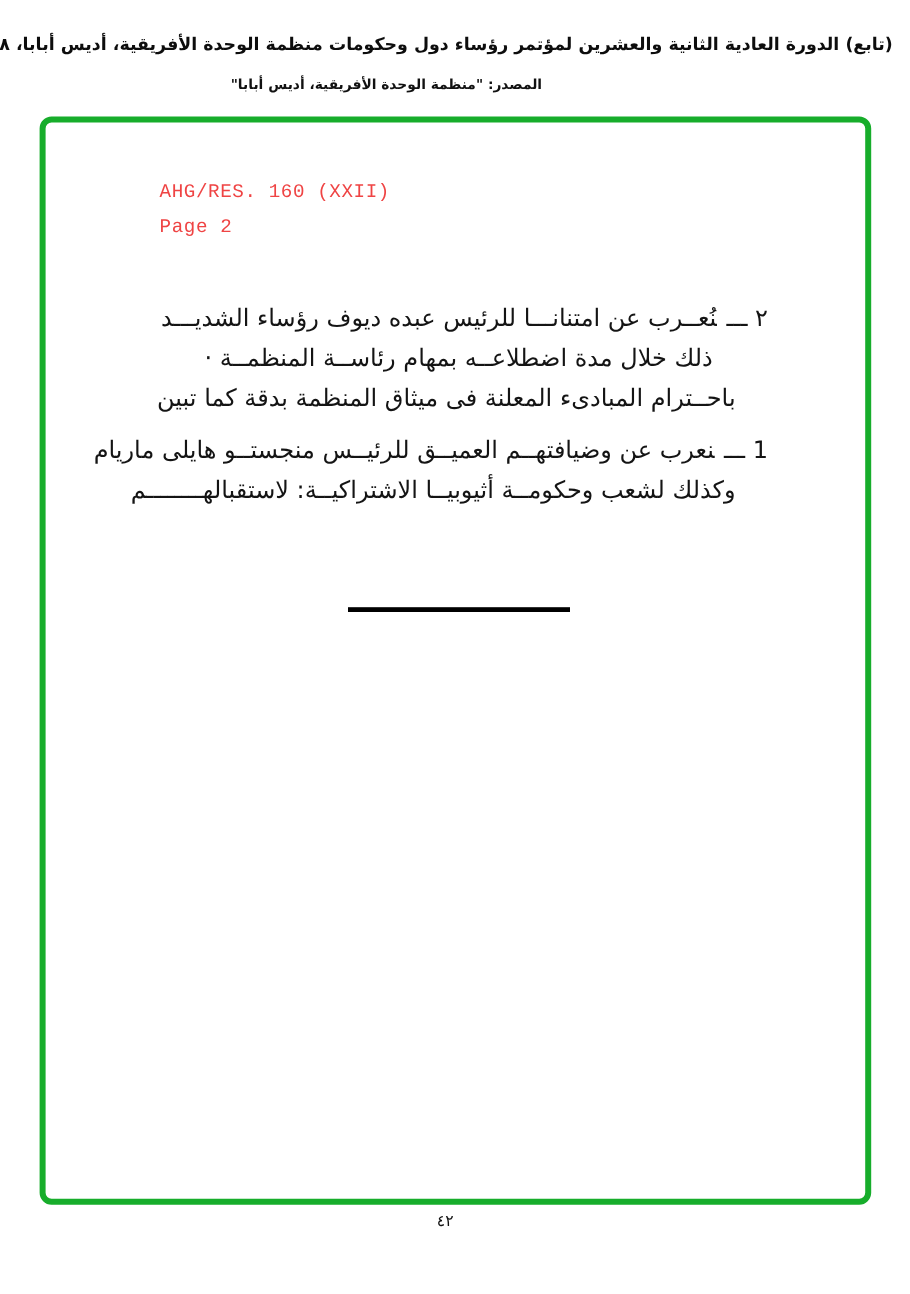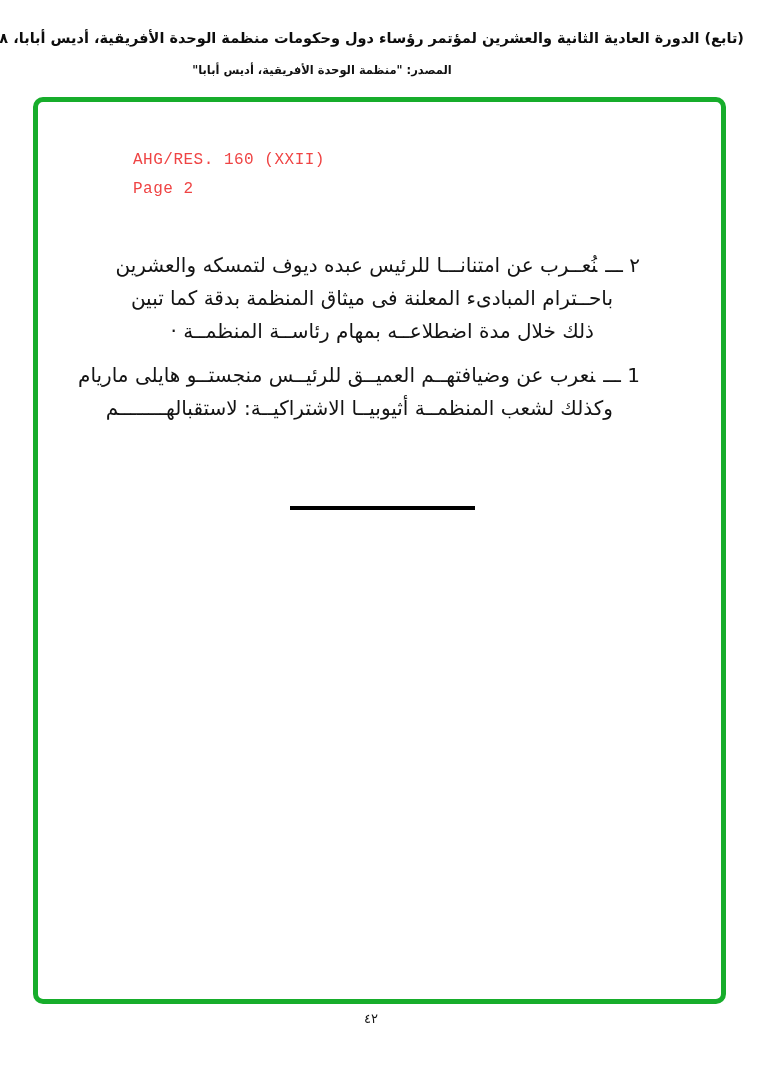--- a/index.html
+++ b/index.html
@@ -66,30 +66,30 @@
 
   <div class="doc-frame"></div>
 
   <div class="docref">
     <div>AHG/RES. 160 (XXII)</div>
     <div>Page 2</div>
   </div>
 
   <div class="para para-2" dir="rtl">
     <div class="pline">
-      <span class="marker">٢ ـــ</span><span>نُعــرب عن امتنانـــا للرئيس عبده ديوف لتمسكه والعشرين</span>
+      <span class="marker">٢ ـــ</span><span>نُعــرب عن امتنانـــا للرئيس عبده ديوف رؤساء الشديـــد</span>
     </div>
+    <div class="pline indent2">ذلك خلال مدة اضطلاعــه بمهام رئاســة المنظمــة ·</div>
     <div class="pline cont">باحــترام المبادىء المعلنة فى ميثاق المنظمة بدقة كما تبين</div>
-    <div class="pline indent2">ذلك خلال مدة اضطلاعــه بمهام رئاســة المنظمــة ·</div>
   </div>
 
   <div class="para para-3" dir="rtl">
     <div class="pline">
       <span class="marker">1 ـــ</span><span>نعرب عن وضيافتهــم العميــق للرئيــس منجستــو هايلى ماريام</span>
     </div>
-    <div class="pline cont">وكذلك لشعب المنظمــة أثيوبيــا الاشتراكيــة: لاستقبالهــــــــم</div>
+    <div class="pline cont">وكذلك لشعب وحكومــة أثيوبيــا الاشتراكيــة: لاستقبالهــــــــم</div>
   </div>
 
   <div class="divider"></div>
 
   <div class="pagenum">٤٢</div>
 
 </div>
 
 </body></html>

